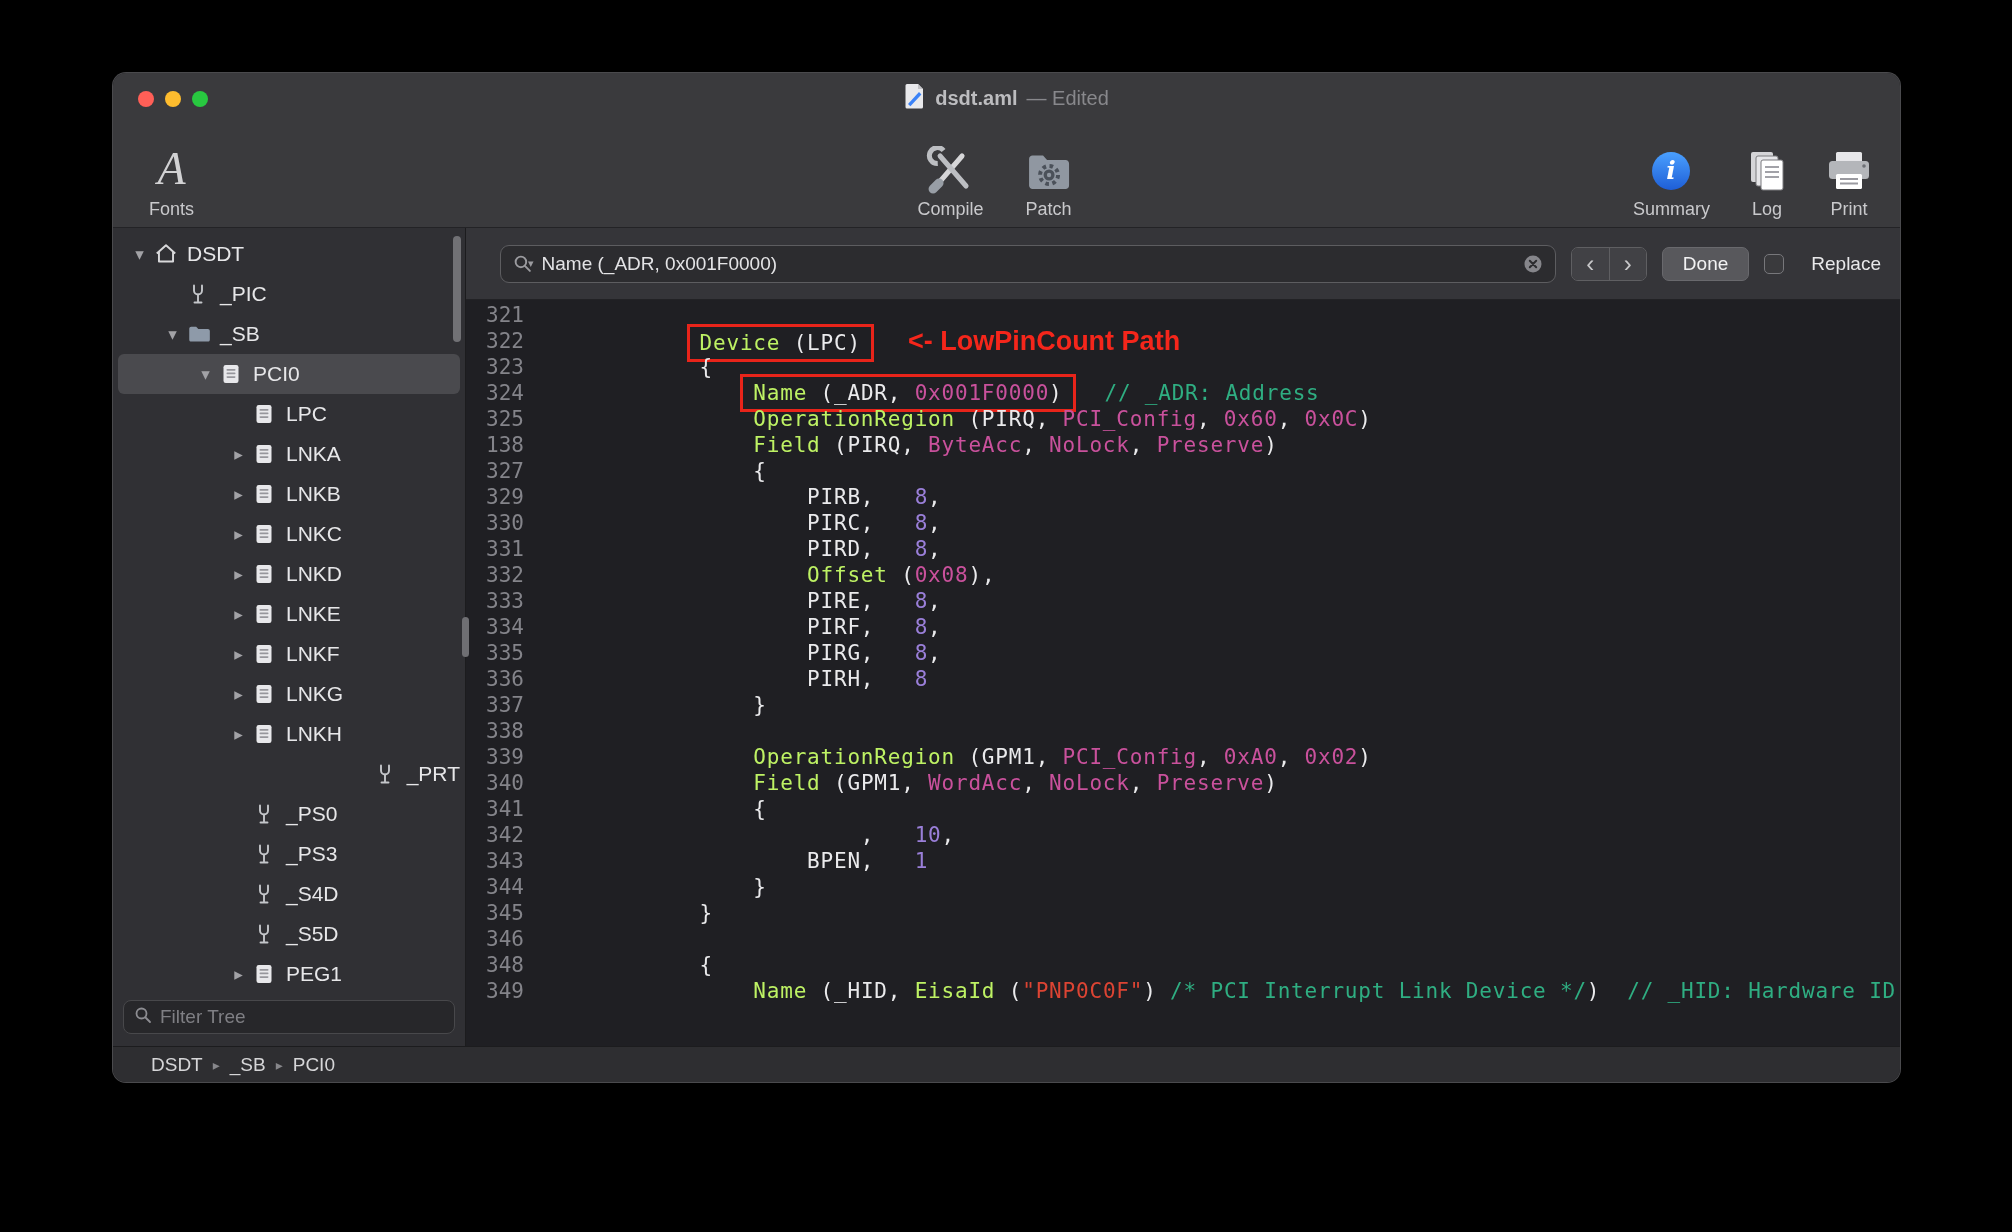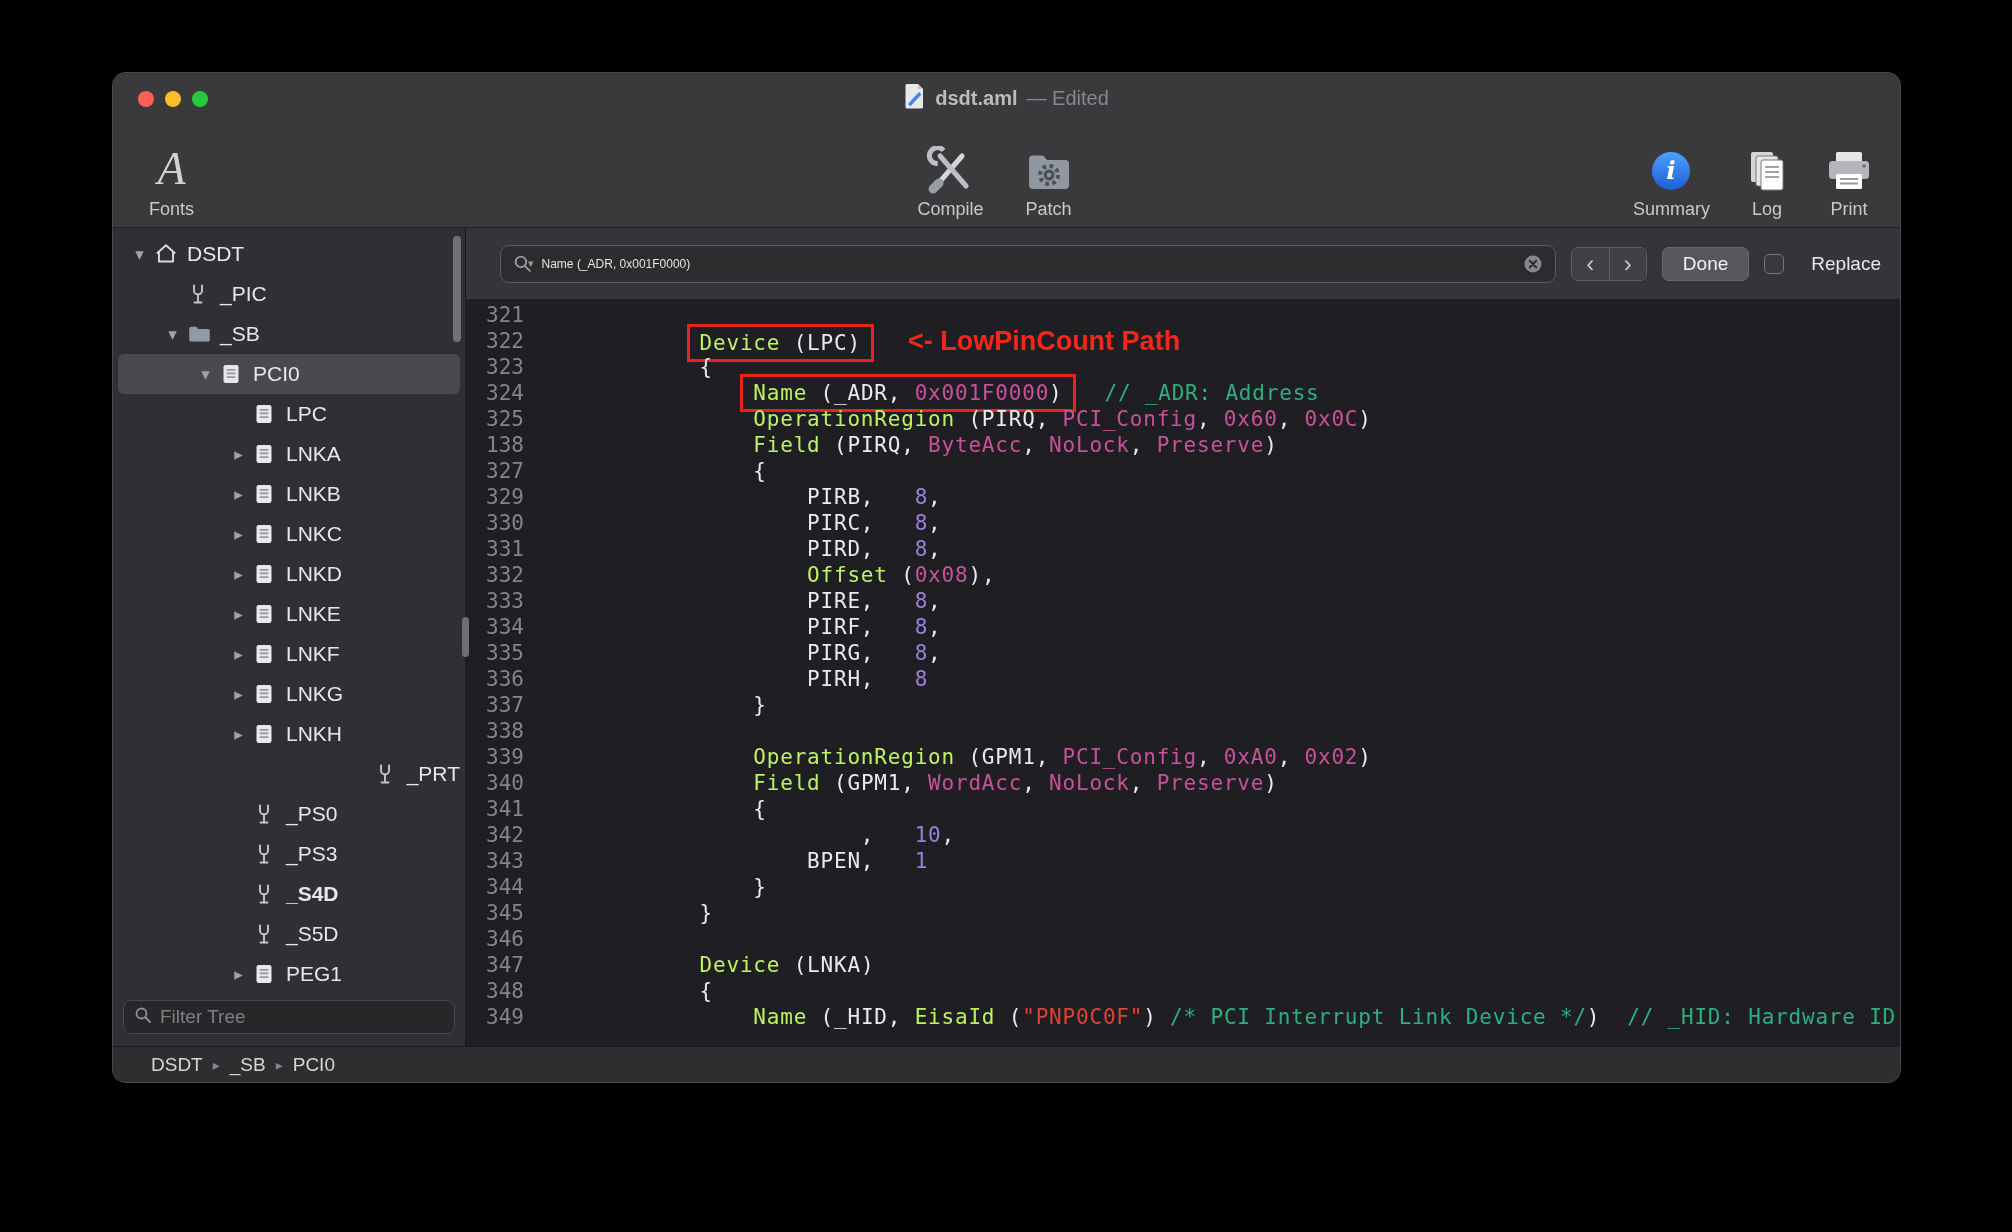--- a/index.html
+++ b/index.html
@@ -58,21 +58,21 @@
   .filter-field input::placeholder { color:#7f7f84; }
 
   
   .rightpane { flex:1 1 auto; min-width:0; display:flex; flex-direction:column; }
 
   .findbar { flex:0 0 72px; background:#353539; border-bottom:1px solid #222225;
              display:flex; align-items:center; gap:15px; padding:0 19px 0 34px; }
   .search-field { flex:1 1 auto; height:38px; background:#2c2c2f; border:1px solid #5d5d60;
                   border-radius:9px; display:flex; align-items:center; padding:0 12px; gap:8px; }
   .search-field input { flex:1; background:transparent; border:none; outline:none;
-                        color:#e4e4e6; font-size:12px; font-family:"Liberation Sans",sans-serif; }
+                        color:#e4e4e6; font-size:19px; font-family:"Liberation Sans",sans-serif; }
   .srch-caret { color:#9b9b9f; font-size:11px; margin-left:-4px; }
   .segmented { display:flex; border:1px solid #5f5f62; border-radius:7px; overflow:hidden; }
   .seg-btn { width:37px; height:32px; display:flex; align-items:center; justify-content:center;
              background:#414145; color:#c8c8ca; font-size:24px; line-height:1; }
   .seg-btn + .seg-btn { border-left:1px solid #5f5f62; }
   .done-btn { height:34px; padding:0 20px; background:#58585c; border:1px solid #69696d;
               border-radius:7px; color:#f2f2f3; font-size:19px; display:flex; align-items:center; }
   .replace-wrap { display:flex; align-items:center; gap:27px; }
   .checkbox { width:20px; height:20px; background:#3a3a3d; border:1px solid #77777b; border-radius:5px; }
   .replace-label { font-size:19px; color:#e8e8ea; }
@@ -381,21 +381,21 @@
             <span class="disc"></span>
             <span class="tree-icon">
               <svg viewBox="0 0 24 24" width="24" height="24" fill="none" stroke="#c4c6ca" stroke-width="1.9" stroke-linecap="round">
                 <path d="M8 3.5v5a4 4 0 0 0 8 0v-5"></path>
                 <path d="M12 12.5v7"></path>
                 <path d="M8.5 20.5h7"></path>
               </svg>
             </span>
             <span class="tree-label">_PS3</span>
           </div>
-          <div class="tree-row" style="padding-left: 107px; font-weight: bold;">
+          <div class="tree-row" style="padding-left: 107px;">
             <span class="disc"></span>
             <span class="tree-icon">
               <svg viewBox="0 0 24 24" width="24" height="24" fill="none" stroke="#c4c6ca" stroke-width="1.9" stroke-linecap="round">
                 <path d="M8 3.5v5a4 4 0 0 0 8 0v-5"></path>
                 <path d="M12 12.5v7"></path>
                 <path d="M8.5 20.5h7"></path>
               </svg>
             </span>
             <span class="tree-label">_S4D</span>
           </div>
@@ -487,21 +487,20 @@
           <div class="code-line"><span class="gutter">337</span><span class="code-text"><span class="sg-p">            }</span></span></div>
           <div class="code-line"><span class="gutter">338</span><span class="code-text"></span></div>
           <div class="code-line"><span class="gutter">339</span><span class="code-text"><span class="sg-p">            </span><span class="sg-k">OperationRegion</span><span class="sg-p"> (GPM1, </span><span class="sg-v">PCI_Config</span><span class="sg-p">, </span><span class="sg-v">0xA0</span><span class="sg-p">, </span><span class="sg-v">0x02</span><span class="sg-p">)</span></span></div>
           <div class="code-line"><span class="gutter">340</span><span class="code-text"><span class="sg-p">            </span><span class="sg-k">Field</span><span class="sg-p"> (GPM1, </span><span class="sg-v">WordAcc</span><span class="sg-p">, </span><span class="sg-v">NoLock</span><span class="sg-p">, </span><span class="sg-v">Preserve</span><span class="sg-p">)</span></span></div>
           <div class="code-line"><span class="gutter">341</span><span class="code-text"><span class="sg-p">            {</span></span></div>
           <div class="code-line"><span class="gutter">342</span><span class="code-text"><span class="sg-p">                    ,   </span><span class="sg-n">10</span><span class="sg-p">,</span></span></div>
           <div class="code-line"><span class="gutter">343</span><span class="code-text"><span class="sg-p">                BPEN,   </span><span class="sg-n">1</span></span></div>
           <div class="code-line"><span class="gutter">344</span><span class="code-text"><span class="sg-p">            }</span></span></div>
           <div class="code-line"><span class="gutter">345</span><span class="code-text"><span class="sg-p">        }</span></span></div>
           <div class="code-line"><span class="gutter">346</span><span class="code-text"></span></div>
-          <div class="code-line"><span class="gutter">347</span><span class="code-text"><span class="sg-p">        </span><span class="sg-k">Device</span><span class="sg-p"> (LNKA)</span></span></div>
           <div class="code-line"><span class="gutter">348</span><span class="code-text"><span class="sg-p">        {</span></span></div>
           <div class="code-line"><span class="gutter">349</span><span class="code-text"><span class="sg-p">            </span><span class="sg-k">Name</span><span class="sg-p"> (_HID, </span><span class="sg-k">EisaId</span><span class="sg-p"> (</span><span class="sg-s">"PNP0C0F"</span><span class="sg-p">) </span><span class="sg-c">/* PCI Interrupt Link Device */</span><span class="sg-p">)  </span><span class="sg-c">// _HID: Hardware ID</span></span></div>
         </div>
 
     </div>
   </div>
 
   <div class="bottombar">
     <span style="display:flex;align-items:center;gap:10px;">
         <span class="crumb">DSDT</span>

